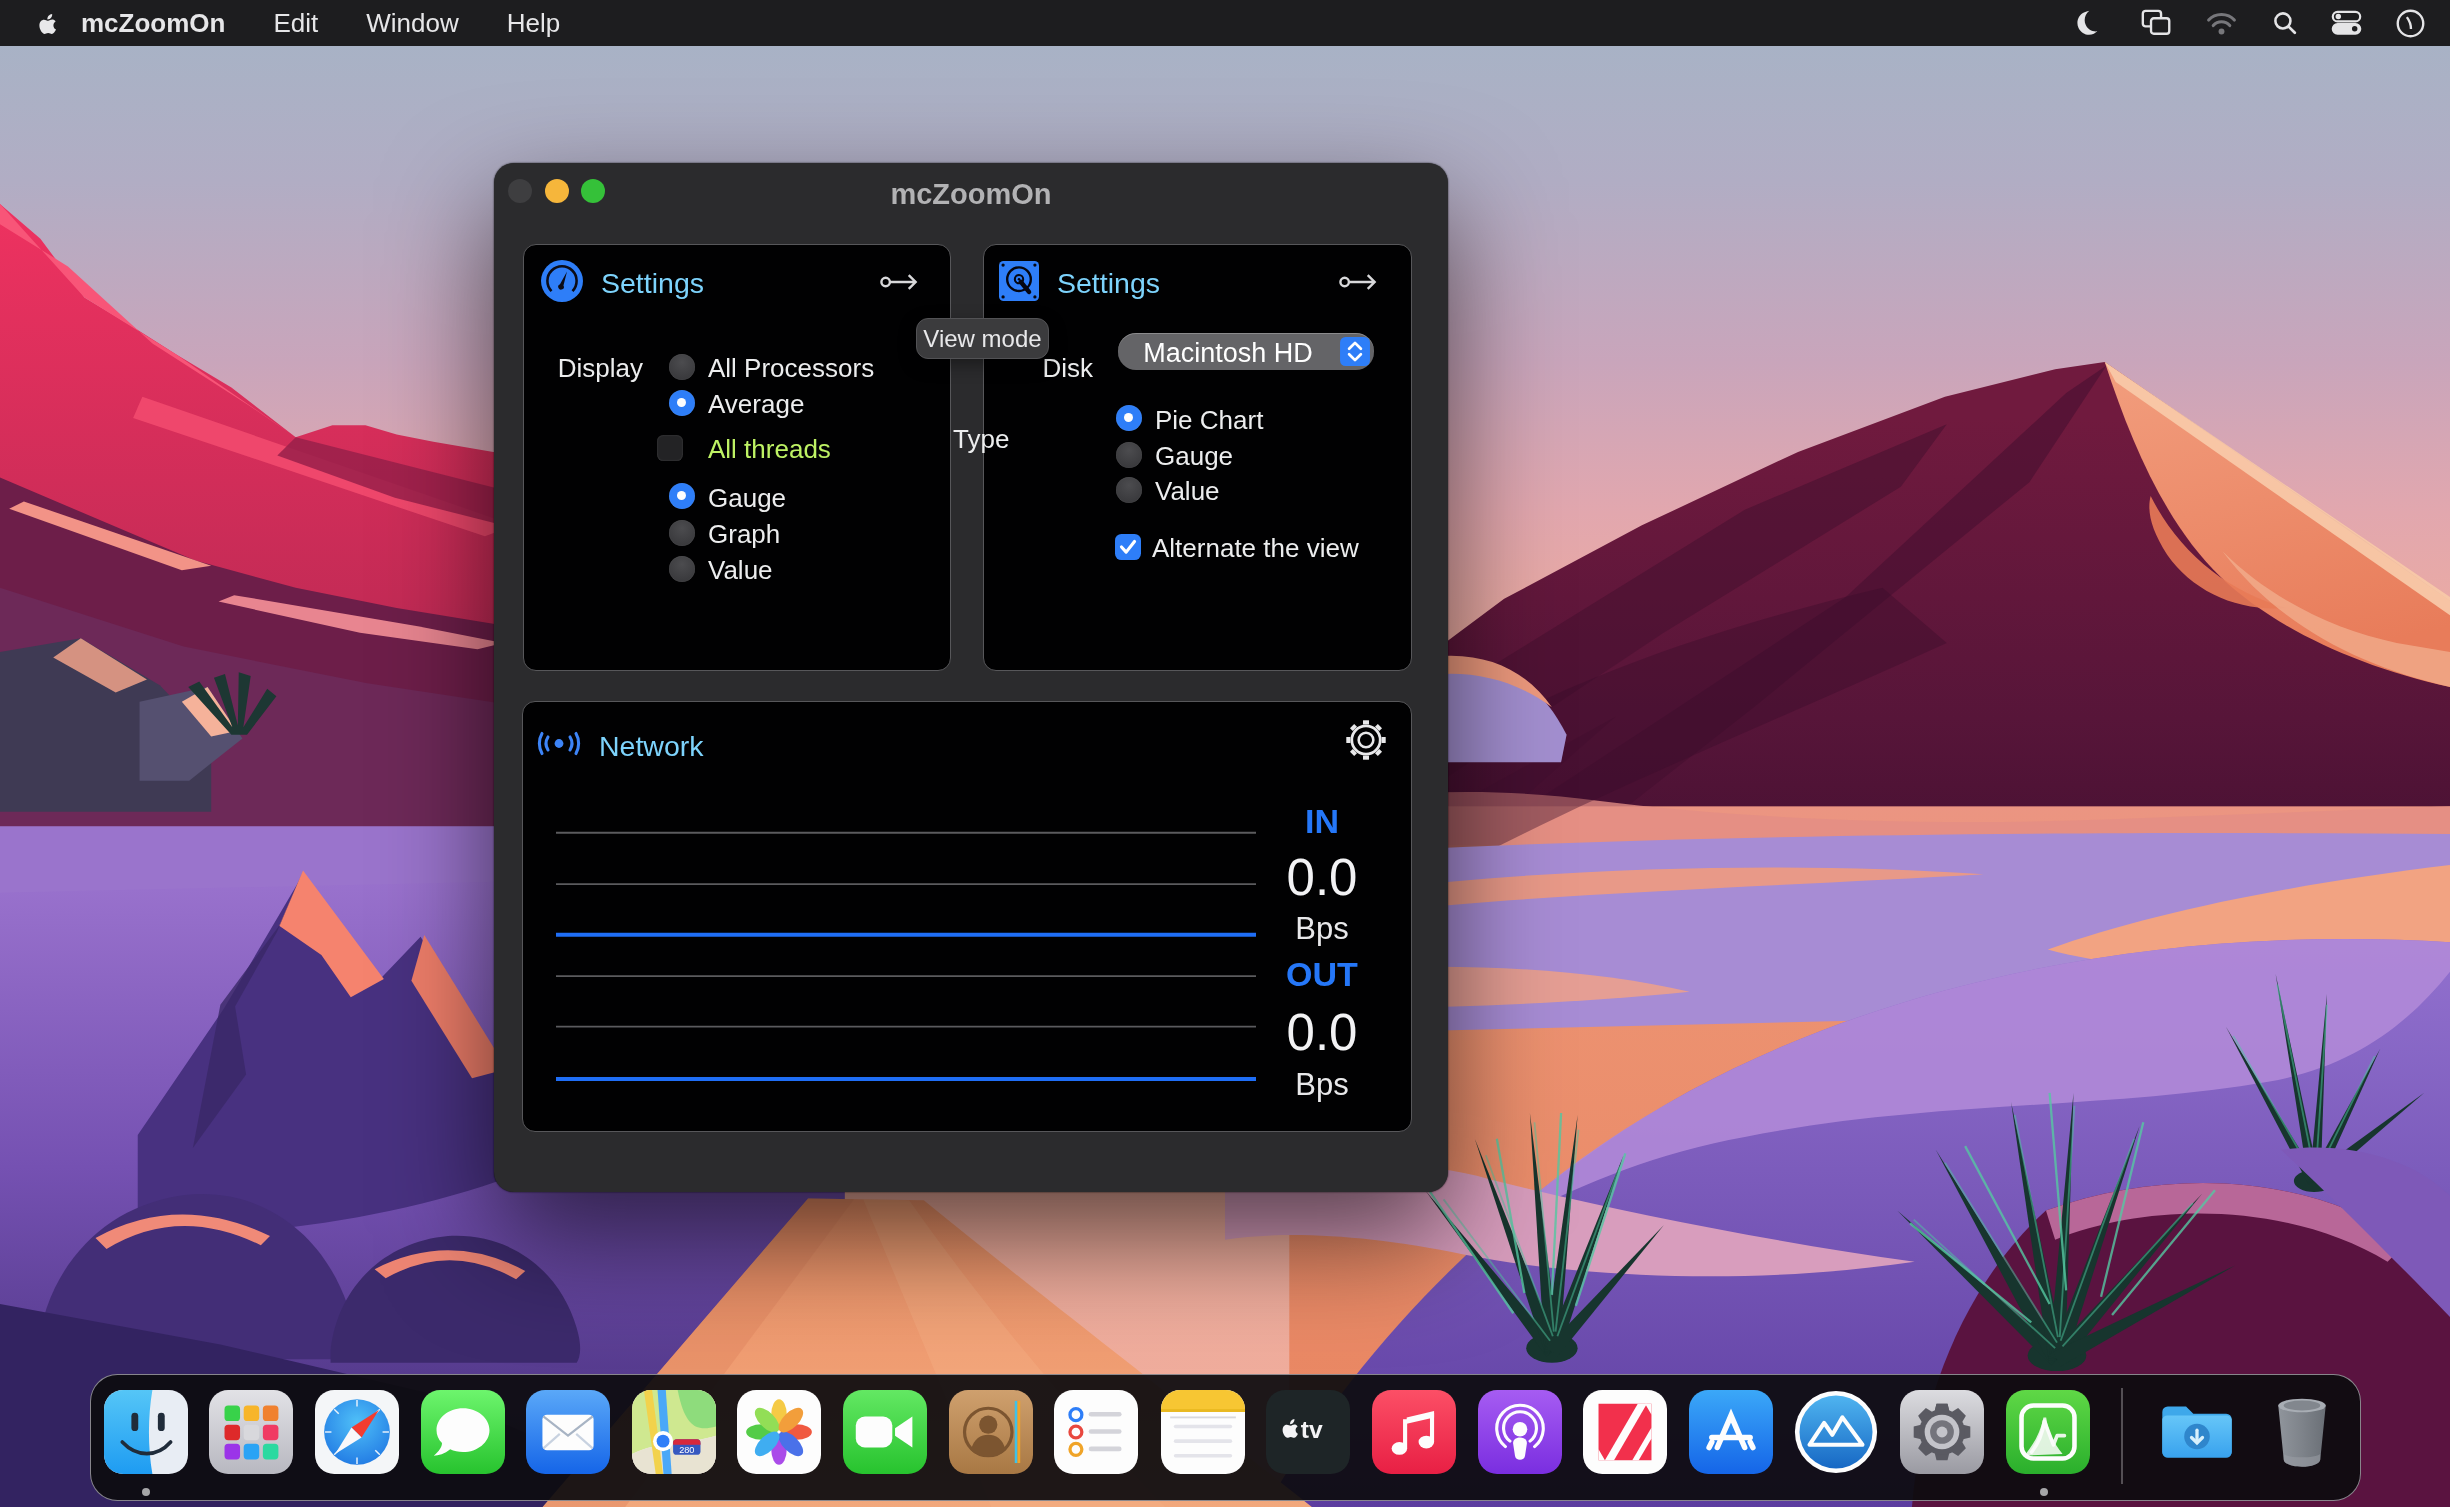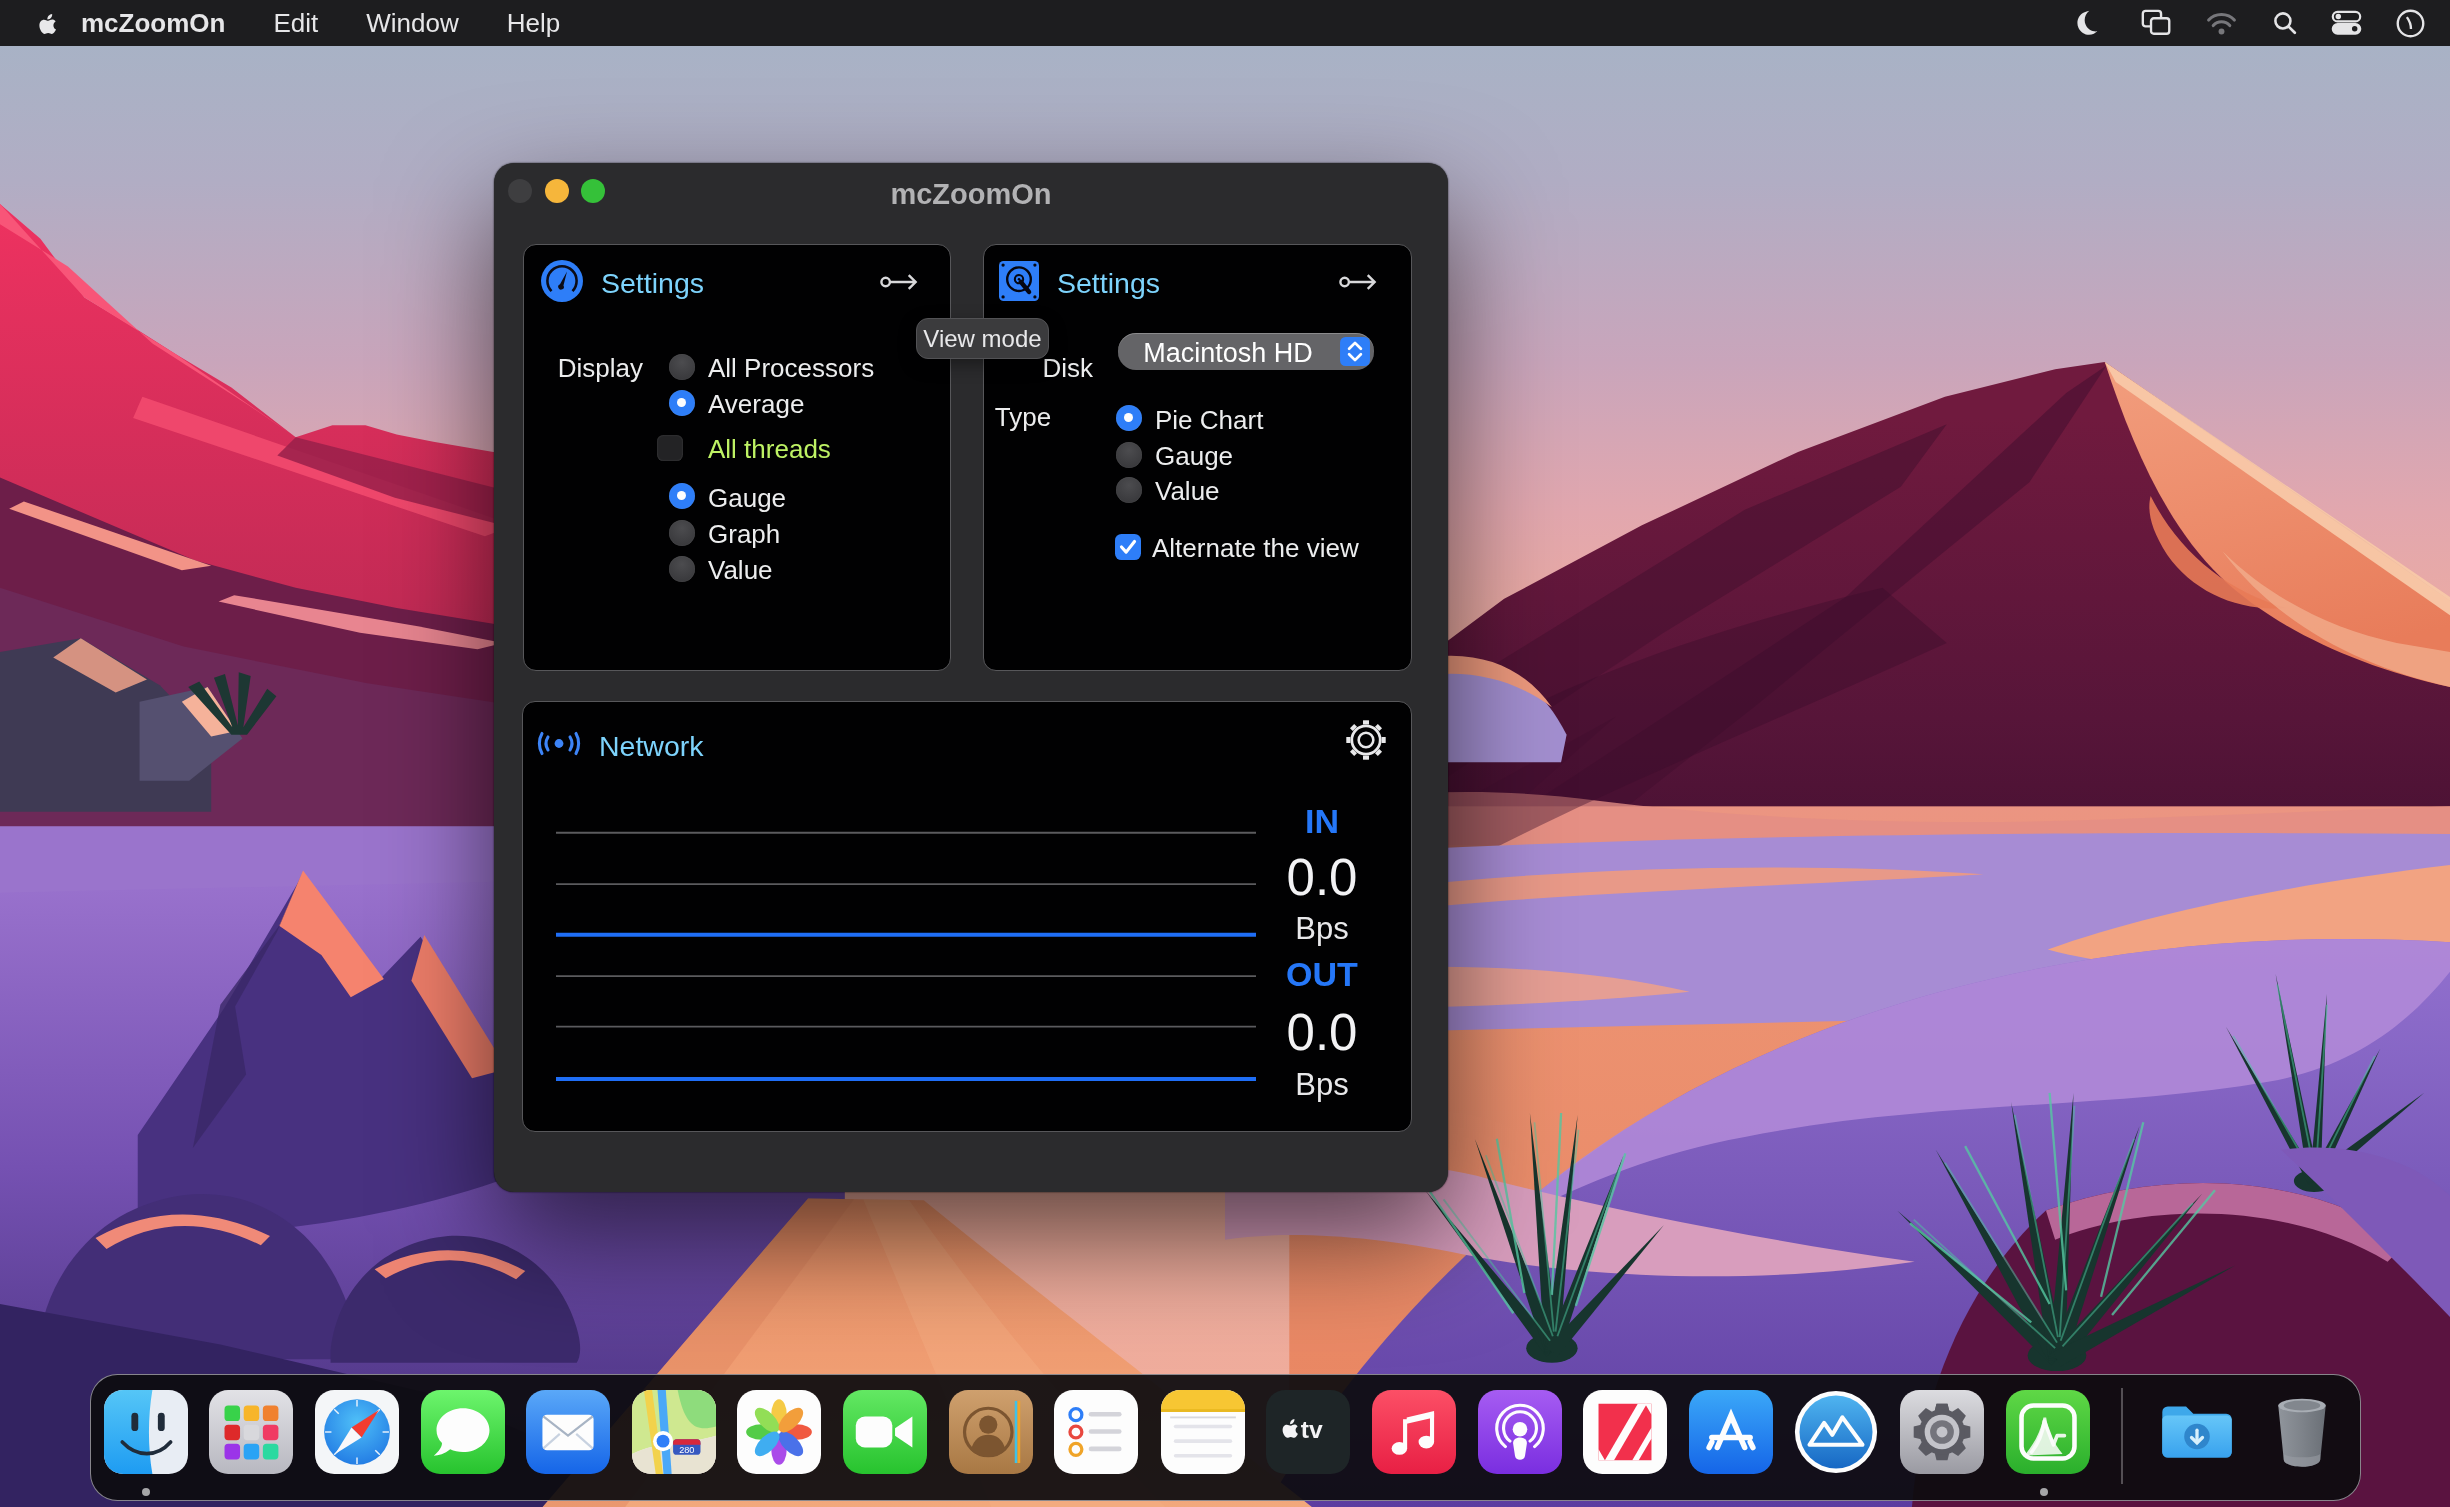--- a/index.html
+++ b/index.html
@@ -265,21 +265,21 @@
 <div class="abs" style="left:624px;top:170px;width:256px;height:37px;background:#646467;border-radius:18px;box-shadow:inset 0 0.9px 0 rgba(255,255,255,.25)">
 <div style="position:absolute;left:0;top:4.6px;width:220px;text-align:center;font-size:27px;color:#fff">Macintosh HD</div>
 <svg style="position:absolute;right:3.7px;top:3.7px" width="30" height="29" viewBox="0 0 33 32">
         <rect width="33" height="32" rx="6" fill="#2e7ef8"></rect>
         <g fill="none" stroke="#fff" stroke-width="3" stroke-linecap="round" stroke-linejoin="round">
           <path d="M10,13 L16.5,6.5 L23,13"></path>
           <path d="M10,19 L16.5,25.5 L23,19"></path>
         </g>
       </svg>
 </div>
-<div class="lbl" style="left:459px;top:239px;width:140px;text-align:center">Type</div>
+<div class="lbl" style="left:459px;top:261px;width:140px;text-align:left">Type</div>
 <div class="radio sel" style="left:622px;top:242px"></div><div class="lbl" style="left:661px;top:242px">Pie Chart</div>
 <div class="radio" style="left:622px;top:279px"></div><div class="lbl" style="left:661px;top:278px">Gauge</div>
 <div class="radio" style="left:622px;top:314px"></div><div class="lbl" style="left:661px;top:313px">Value</div>
 <div class="abs" style="left:621px;top:371px;width:26px;height:26px;background:#2e7ef8;border-radius:6.4px">
 <svg width="26" height="26" viewBox="0 0 28 28">
         <path d="M7,14 L12,19.5 L21,8" fill="none" stroke="#fff" stroke-width="3.4" stroke-linecap="round" stroke-linejoin="round"></path>
       </svg></div>
 <div class="lbl" style="left:658px;top:370px">Alternate the view</div>
 <svg class="abs" style="left:42px;top:564px" width="46" height="33" viewBox="0 0 46 32">
       <g fill="none" stroke="#3d84f7" stroke-width="3.1" stroke-linecap="round">

